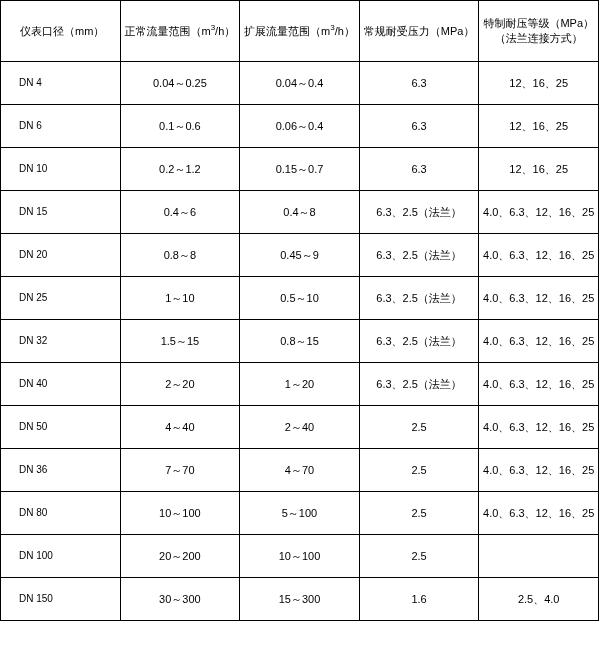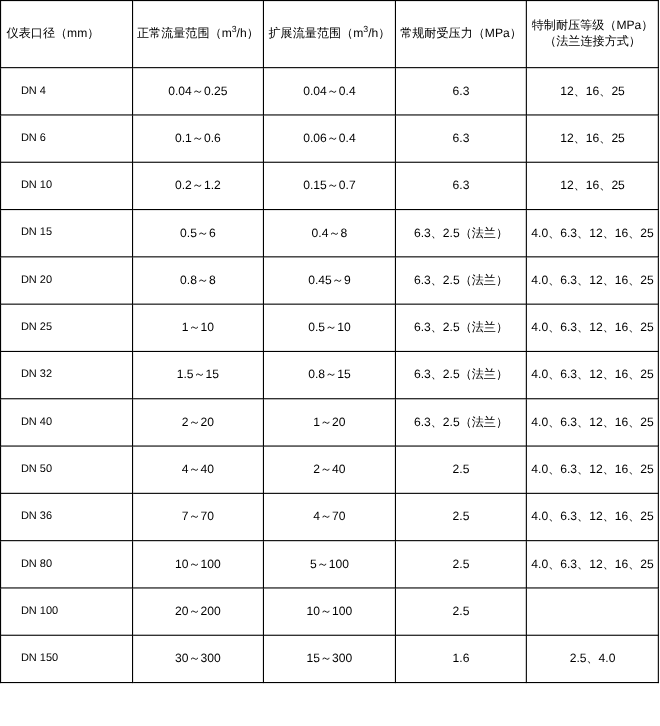--- a/index.html
+++ b/index.html
@@ -30,21 +30,21 @@
     padding: 3px 2px;
     word-break: break-word;
   }
   #spec-table thead th {
     height: 56px;
     font-size: 11px;
     padding: 2px 3px;
   }
   #spec-table thead th.col0 {
     text-align: left;
-    padding-left: 5px;
+    padding-left: 19px;
   }
   #spec-table tbody td {
     height: 36px;
   }
   #spec-table tbody td.col0 {
     text-align: left;
     padding-left: 18px;
     font-size: 10px;
   }
   .sup {
@@ -91,21 +91,21 @@
       </tr>
       <tr>
         <td class="col0">DN 10</td>
         <td>0.2～1.2</td>
         <td>0.15～0.7</td>
         <td>6.3</td>
         <td>12、16、25</td>
       </tr>
       <tr>
         <td class="col0">DN 15</td>
-        <td>0.5～6</td>
+        <td>0.4～6</td>
         <td>0.4～8</td>
         <td>6.3、2.5（法兰）</td>
         <td>4.0、6.3、12、16、25</td>
       </tr>
       <tr>
         <td class="col0">DN 20</td>
         <td>0.8～8</td>
         <td>0.45～9</td>
         <td>6.3、2.5（法兰）</td>
         <td>4.0、6.3、12、16、25</td>

